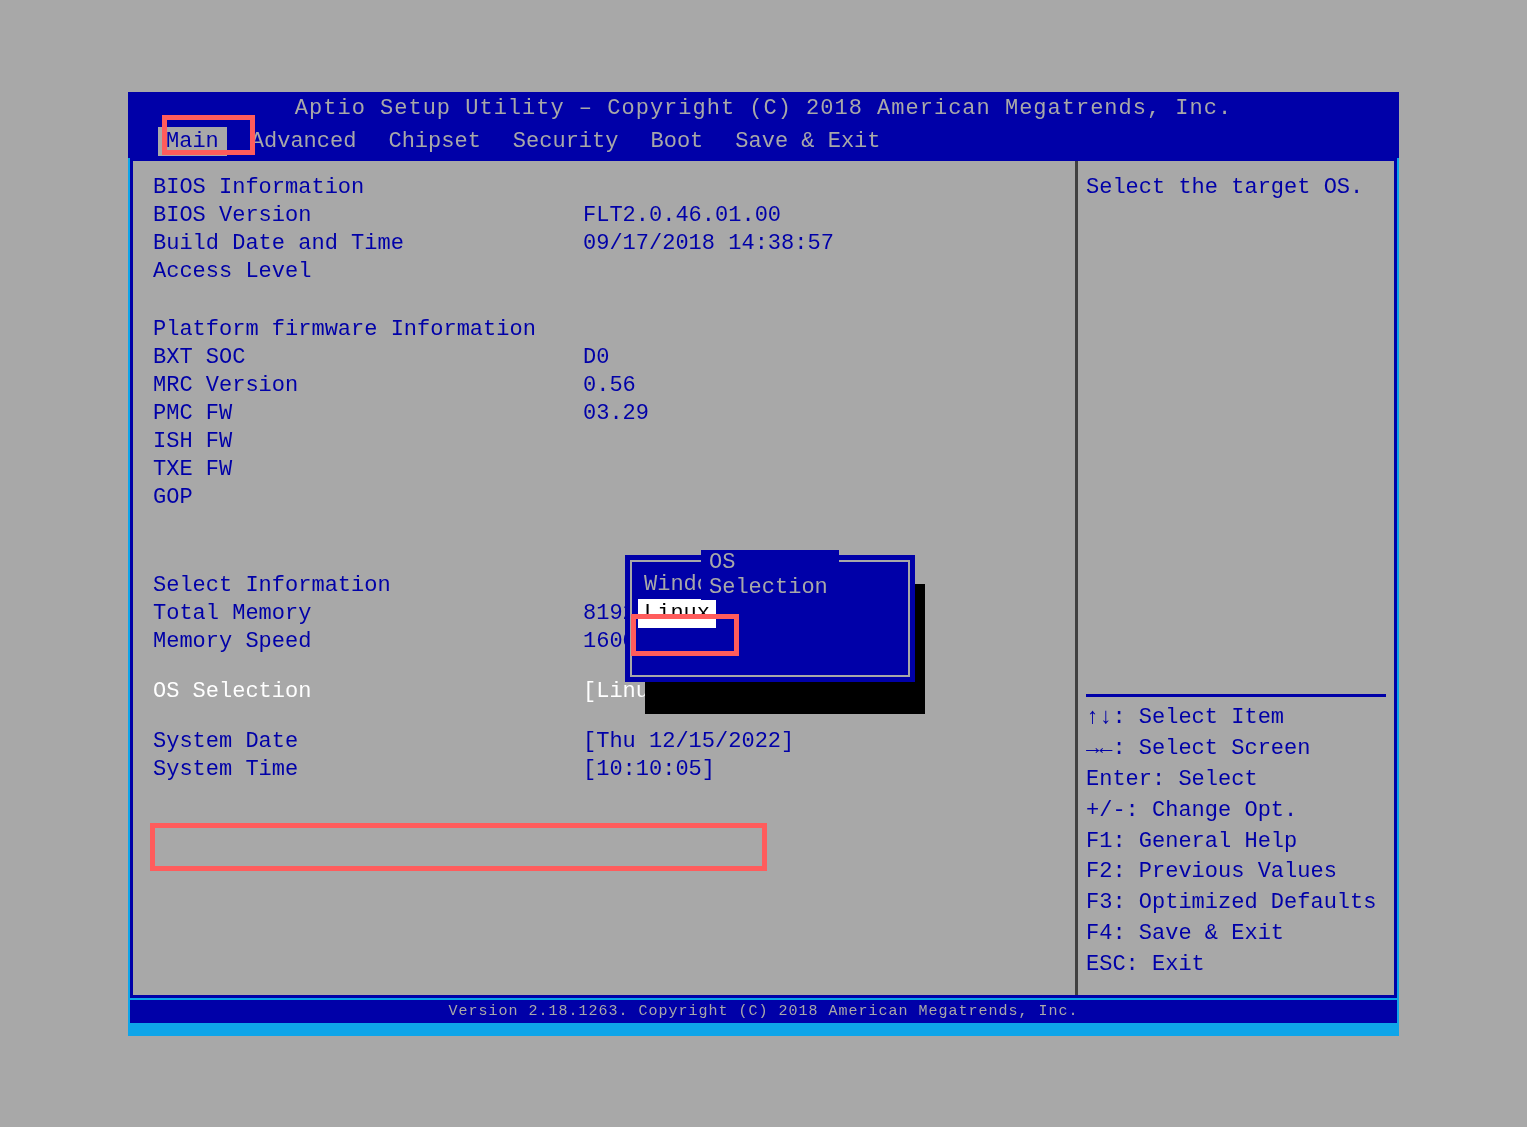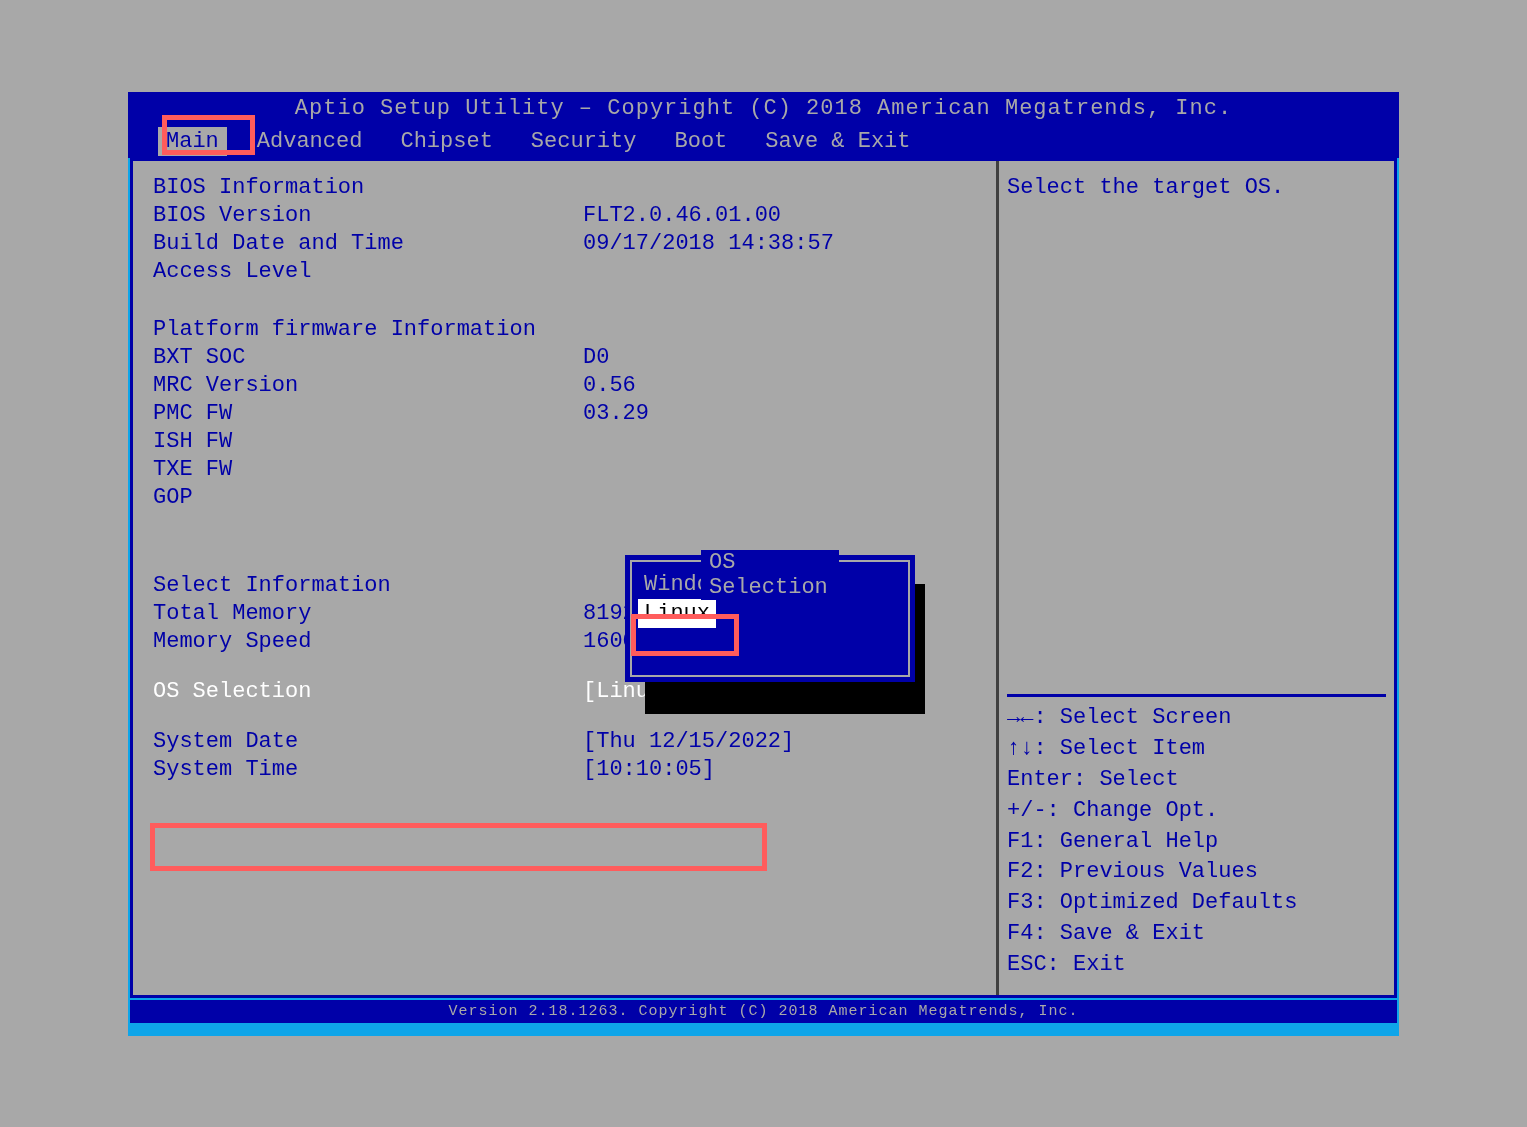--- a/index.html
+++ b/index.html
@@ -27,21 +27,21 @@
       color: #a8a8a8;
       text-align: center;
       font-size: 22px;
       padding: 4px 0;
       letter-spacing: 1px;
     }
     .tabs-bar {
       background: #0000a8;
       padding: 2px 30px;
       display: flex;
-      gap: 22px;
+      gap: 16px;
       font-size: 22px;
     }
     .tab {
       color: #a8a8a8;
       padding: 2px 8px;
       cursor: pointer;
     }
     .tab.active {
       background: #a8a8a8;
       color: #0000a8;
@@ -65,21 +65,21 @@
     }
     .left-panel {
       flex: 1;
       border-right: 3px solid #404040;
       padding: 14px 20px;
       position: relative;
       font-size: 22px;
       color: #0000a8;
     }
     .right-panel {
-      width: 395px;
+      width: 316px;
       padding: 14px 8px;
       font-size: 22px;
       color: #0000a8;
       display: flex;
       flex-direction: column;
     }
     .info-row {
       display: flex;
       margin-bottom: 3px;
     }
@@ -298,22 +298,22 @@
       </div>
       <div class="popup-linux-highlight"></div>
     </div>
 
     <div class="right-panel">
       <div class="help-top">
         <div>Select the target OS.</div>
       </div>
       <div class="help-divider"></div>
       <div class="help-list">
+        <div>↑↓: Select Item</div>
         <div>→←: Select Screen</div>
-        <div>↑↓: Select Item</div>
         <div>Enter: Select</div>
         <div>+/-: Change Opt.</div>
         <div>F1: General Help</div>
         <div>F2: Previous Values</div>
         <div>F3: Optimized Defaults</div>
         <div>F4: Save &amp; Exit</div>
         <div>ESC: Exit</div>
       </div>
     </div>
   </div>

